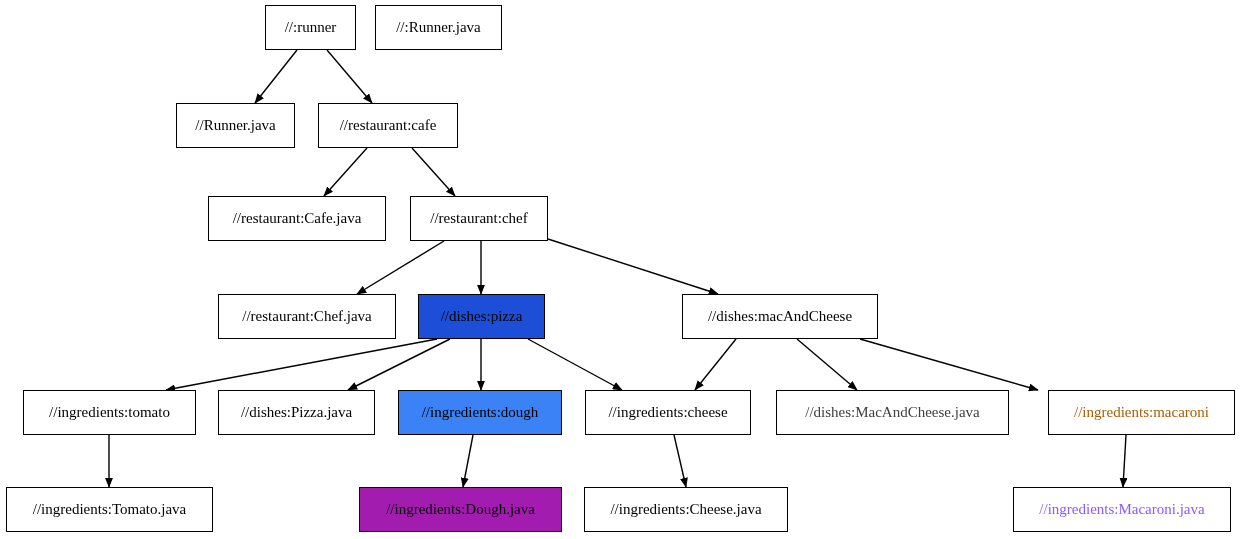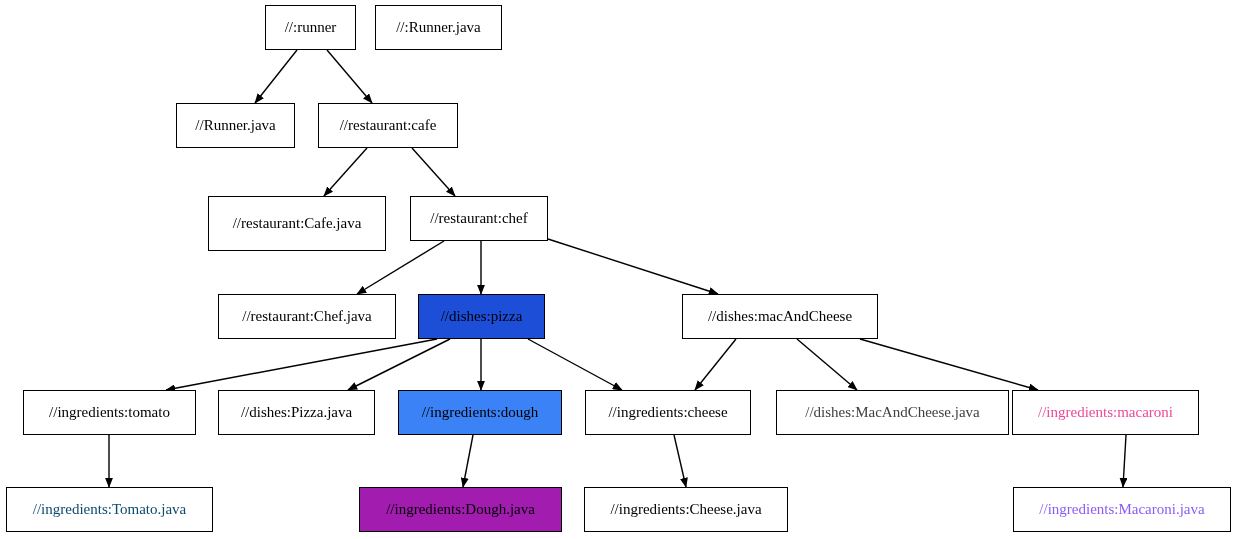--- a/index.html
+++ b/index.html
@@ -81,21 +81,21 @@
       </div>
       <div class="graph-node" style="left: 375px; top: 5px; width: 127px; height: 45px; border-color: rgb(0, 0, 0); background: rgb(255, 255, 255); color: rgb(0, 0, 0);">
         <span class="node-label">//:Runner.java</span>
       </div>
       <div class="graph-node" style="left: 176px; top: 103px; width: 119px; height: 45px; border-color: rgb(0, 0, 0); background: rgb(255, 255, 255); color: rgb(0, 0, 0);">
         <span class="node-label">//Runner.java</span>
       </div>
       <div class="graph-node" style="left: 318px; top: 103px; width: 140px; height: 45px; border-color: rgb(0, 0, 0); background: rgb(255, 255, 255); color: rgb(0, 0, 0);">
         <span class="node-label">//restaurant:cafe</span>
       </div>
-      <div class="graph-node" style="left: 208px; top: 196px; width: 178px; height: 55px; border-color: rgb(0, 0, 0); background: rgb(255, 255, 255); color: rgb(0, 0, 0);">
+      <div class="graph-node" style="left: 208px; top: 196px; width: 178px; height: 45px; border-color: rgb(0, 0, 0); background: rgb(255, 255, 255); color: rgb(0, 0, 0);">
         <span class="node-label">//restaurant:Cafe.java</span>
       </div>
       <div class="graph-node" style="left: 410px; top: 196px; width: 138px; height: 45px; border-color: rgb(0, 0, 0); background: rgb(255, 255, 255); color: rgb(0, 0, 0);">
         <span class="node-label">//restaurant:chef</span>
       </div>
       <div class="graph-node" style="left: 218px; top: 294px; width: 178px; height: 45px; border-color: rgb(0, 0, 0); background: rgb(255, 255, 255); color: rgb(0, 0, 0);">
         <span class="node-label">//restaurant:Chef.java</span>
       </div>
       <div class="graph-node" style="left: 418px; top: 294px; width: 127px; height: 45px; border-color: rgb(0, 0, 0); background: #1d4ed8; color: rgb(0, 0, 0); text-align: center;">
         <span class="node-label">//dishes:pizza</span>
@@ -111,24 +111,24 @@
       </div>
       <div class="graph-node" style="left: 398px; top: 390px; width: 164px; height: 45px; border-color: rgb(0, 0, 0); background: #3b82f6; color: rgb(0, 0, 0);">
         <span class="node-label">//ingredients:dough</span>
       </div>
       <div class="graph-node" style="left: 585px; top: 390px; width: 166px; height: 45px; border-color: rgb(0, 0, 0); background: rgb(255, 255, 255); color: rgb(0, 0, 0);">
         <span class="node-label">//ingredients:cheese</span>
       </div>
       <div class="graph-node" style="left: 776px; top: 390px; width: 233px; height: 45px; border-color: rgb(0, 0, 0); background: rgb(255, 255, 255); color: #404040;">
         <span class="node-label">//dishes:MacAndCheese.java</span>
       </div>
-      <div class="graph-node" style="left: 1012px; top: 390px; width: 187px; height: 45px; border-color: rgb(0, 0, 0); background: rgb(255, 255, 255); color: #ec4899;">
+      <div class="graph-node" style="left: 1048px; top: 390px; width: 187px; height: 45px; border-color: rgb(0, 0, 0); background: rgb(255, 255, 255); color: #a16207;">
         <span class="node-label">//ingredients:macaroni</span>
       </div>
-      <div class="graph-node" style="left: 6px; top: 487px; width: 207px; height: 45px; border-color: rgb(0, 0, 0); background: rgb(255, 255, 255); color: #0c4a6e;">
+      <div class="graph-node" style="left: 6px; top: 487px; width: 207px; height: 45px; border-color: rgb(0, 0, 0); background: rgb(255, 255, 255); color: #000000;">
         <span class="node-label">//ingredients:Tomato.java</span>
       </div>
       <div class="graph-node" style="left: 359px; top: 487px; width: 203px; height: 45px; border-color: rgb(0, 0, 0); background: #a21caf; color: rgb(0, 0, 0);">
         <span class="node-label">//ingredients:Dough.java</span>
       </div>
       <div class="graph-node" style="left: 584px; top: 487px; width: 204px; height: 45px; border-color: rgb(0, 0, 0); background: rgb(255, 255, 255); color: rgb(0, 0, 0);">
         <span class="node-label">//ingredients:Cheese.java</span>
       </div>
       <div class="graph-node" style="left: 1013px; top: 487px; width: 218px; height: 45px; border-color: rgb(0, 0, 0); background: rgb(255, 255, 255); color: #8b5cf6;">
         <span class="node-label">//ingredients:Macaroni.java</span>

